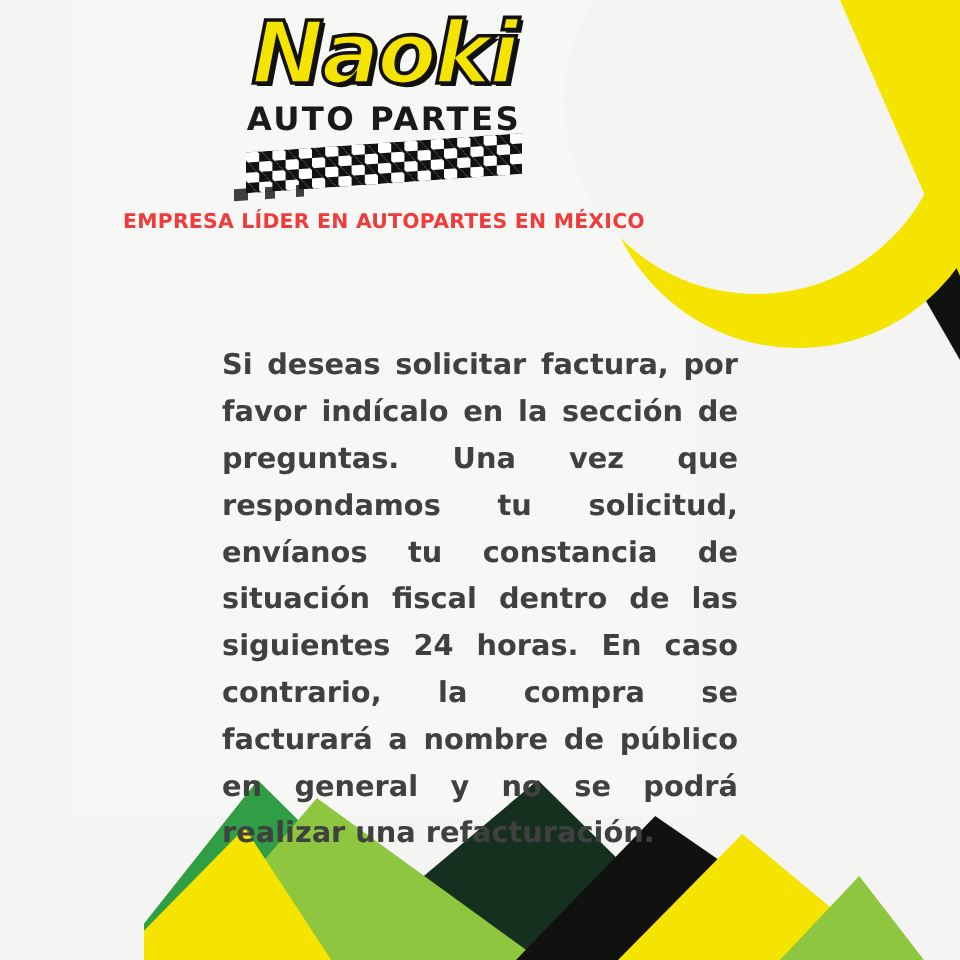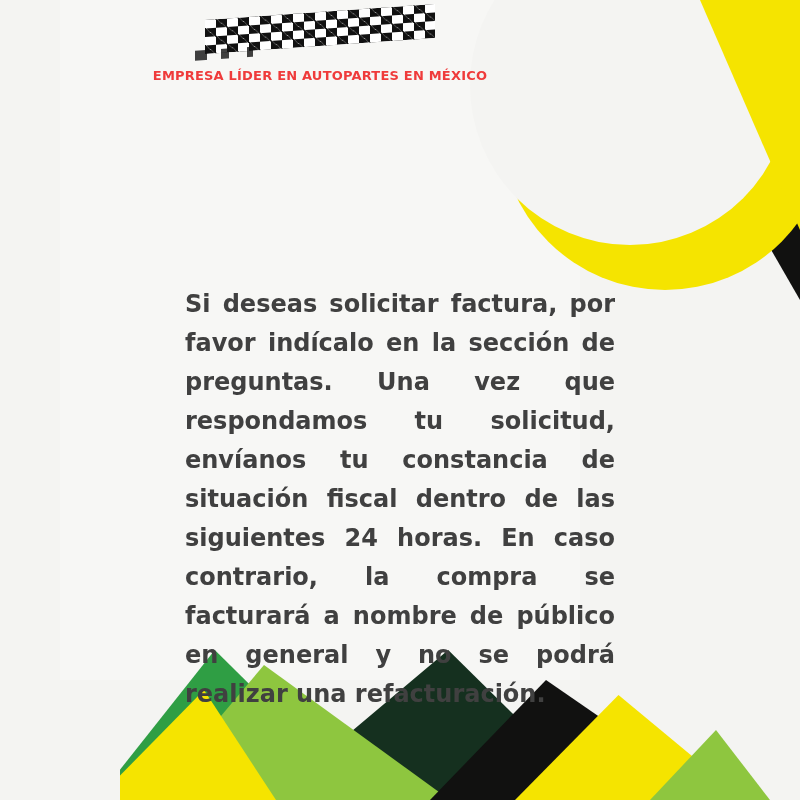--- a/index.html
+++ b/index.html
@@ -129,21 +129,21 @@
     width: 250px;
     height: 10px;
     transform: skewY(-4deg) translateY(-4px);
     background-image:
       linear-gradient(90deg, #111 0 12px, transparent 12px 26px, #111 26px 34px, transparent 34px 52px, #111 52px 58px, transparent 58px 80px);
     opacity: .8;
   }
   .tagline {
     margin-top: 12px;
     font-family: "DejaVu Sans", sans-serif;
-    font-size: 13px;
+    font-size: 17px;
     font-weight: bold;
     color: #ef3b3b;
     letter-spacing: .2px;
   }
 
   
   .headline {
     position: absolute;
     left: 100px;
     top: 200px;
@@ -183,20 +183,22 @@
     <div class="shape b1"></div>
     <div class="shape b2"></div>
     <div class="shape b3"></div>
     <div class="shape b5"></div>
     <div class="shape b6"></div>
     <div class="shape b7"></div>
     <div class="shape b8"></div>
   </div>
 
   <div class="header">
+    <div class="brand">Naoki</div>
+    <div class="subbrand">AUTO PARTES</div>
     <div class="checker"></div>
     <div class="checker-fade"></div>
     <div class="tagline">EMPRESA LÍDER  EN AUTOPARTES EN MÉXICO</div>
   </div>
 
 
   <div class="paragraph">Si deseas solicitar factura, por favor indícalo en la sección de preguntas. Una vez que respondamos tu solicitud, envíanos tu constancia de situación fiscal dentro de las siguientes 24 horas. En caso contrario, la compra se facturará a nombre de público en general y no se podrá realizar una refacturación.</div>
 
 </div>
 

